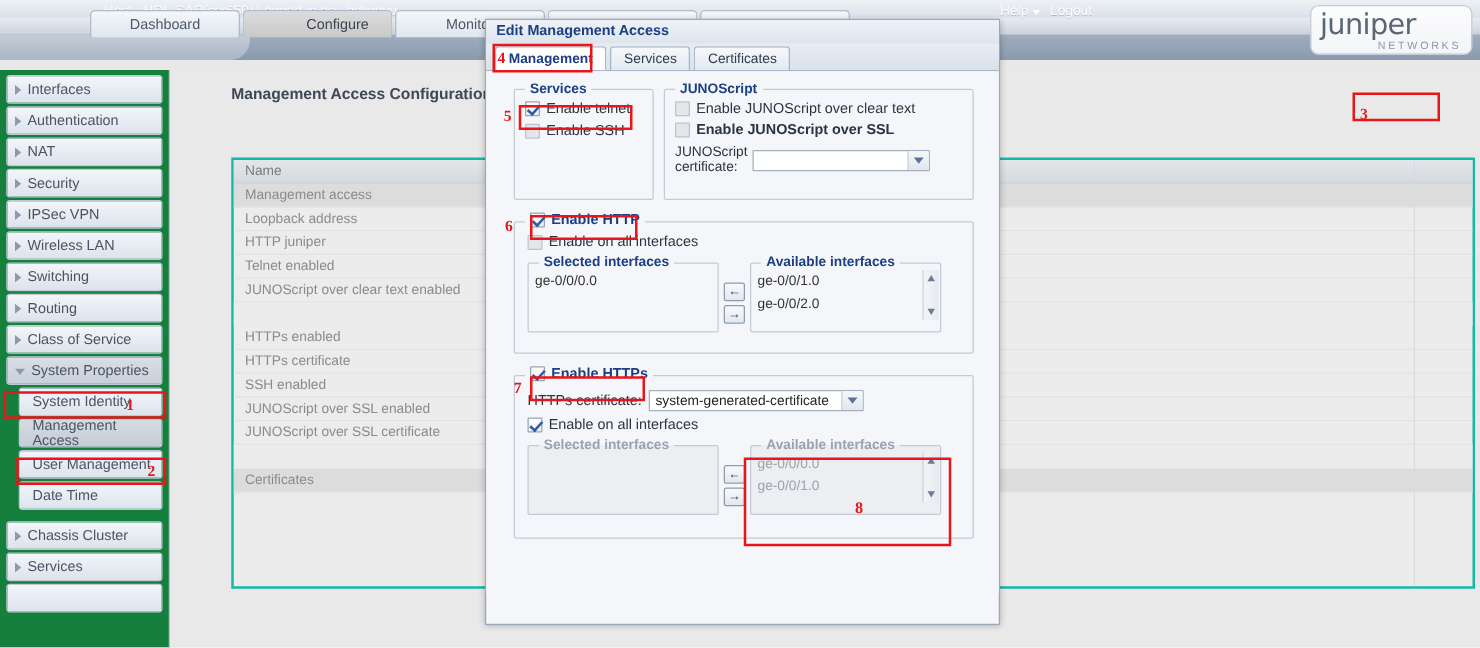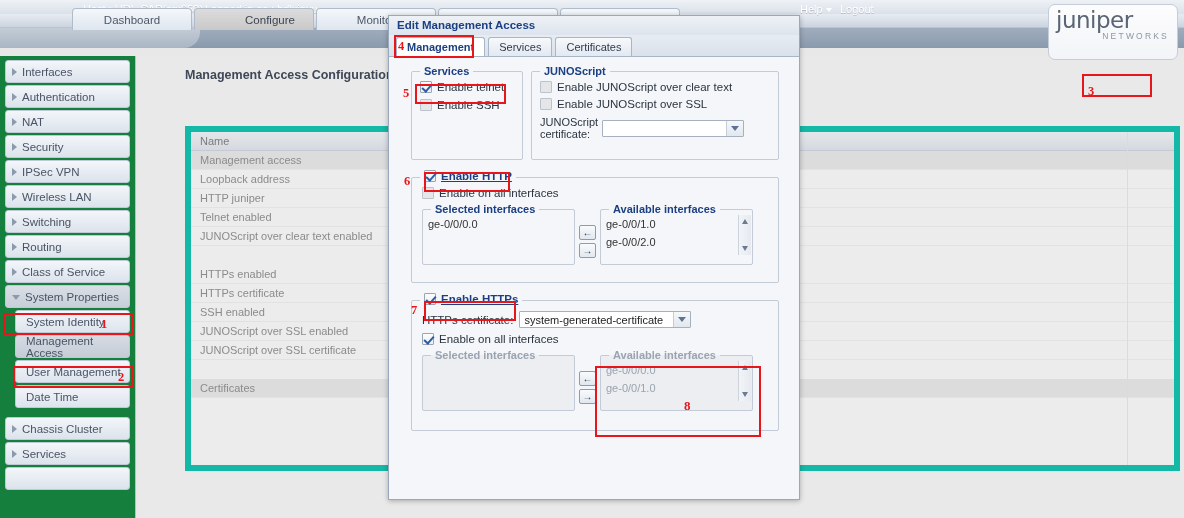--- a/index.html
+++ b/index.html
@@ -21,21 +21,21 @@
   .banner {
     position: absolute; left: 0; top: 0; width: 1184px; height: 28px;
     background: linear-gradient(to bottom, #eef1f5 0%, #dde3ec 45%, #c9d2de 100%);
     border-bottom: 1px solid #b9c2cf;
   }
   .banner-sheen {
     position: absolute; left: 0; top: 14px; width: 1184px; height: 14px;
     background: linear-gradient(to bottom, rgba(255,255,255,0.35), rgba(255,255,255,0));
   }
   .logo-plate {
-    position: absolute; right: 6px; top: 4px; width: 130px; height: 56px;
+    position: absolute; right: 6px; top: 4px; width: 130px; height: 40px;
     background: linear-gradient(to bottom,#fdfdfe,#f2f4f7);
     border: 1px solid #c4cdd9;
     border-radius: 7px 7px 7px 7px;
     z-index: 40;
   }
   .logo-word {
     position: absolute; left: 7px; top: 2px;
     font-family: "DejaVu Sans", sans-serif;
     font-size: 23px; letter-spacing: -0.5px;
     color: #5a6575; font-weight: 400;
@@ -159,21 +159,21 @@
   }
   .edit-ico {
     width: 12px; height: 11px; margin-right: 2px;
     background: linear-gradient(135deg,#e8dfae,#c8b878);
     border: 1px solid #a99a5f; border-radius: 1px;
   }
 
   .table {
     position: absolute; left: 48px; top: 70px; width: 995px; height: 345px;
     background: #ececec;
-    border: 6px solid #14b8a6;
+    border: 2px solid #14b8a6;
   }
   .trow {
     height: 19px; display: flex; align-items: center;
     padding-left: 9px; color: #8b8b8b; font-size: 11px;
     border-bottom: 1px solid #e2e2e2;
   }
   .trow.head {
     background: linear-gradient(to bottom,#e4e7ea,#d5d9de);
     color: #7b7b7b; border-bottom: 1px solid #c3cad3;
   }
@@ -245,21 +245,21 @@
     position: relative; flex: none;
   }
   .box.off { background: #e4e6ea; border-color: #bcc3cd; }
   .box.on::after {
     content: "";
     position: absolute; left: 3px; top: 0px;
     width: 4px; height: 8px;
     border: solid #2b5ca8; border-width: 0 2px 2px 0;
     transform: rotate(42deg);
   }
-  .lbl-bold { font-weight: bold; color: #1b3f82; text-decoration: underline; }
+  .lbl-bold { font-weight: bold; color: #1b3f82; }
 
   .ddown {
     height: 17px; background: #ffffff;
     border: 1px solid #a6b0be; border-radius: 1px;
     display: flex; align-items: center;
     padding-left: 4px; font-size: 11px; color: #222;
     position: relative;
   }
   .ddown .arrowbox {
     position: absolute; right: 0; top: 0; bottom: 0; width: 17px;
@@ -509,21 +509,21 @@
         </div>
       </fieldset>
 
       <fieldset class="grp" style="left:142px; top:8px; width:248px; height:95px;">
         <legend>JUNOScript</legend>
         <div style="padding:4px 0 0 8px;">
           <div class="cb" style="margin-bottom:5px;">
             <span class="box off"></span>
             <span>Enable JUNOScript over clear text</span>
           </div>
-          <div class="cb" style="margin-bottom:6px;">
+          <div class="cb" style="margin-bottom:6px;font-weight:bold;">
             <span class="box off"></span>
             <span>Enable JUNOScript over SSL</span>
           </div>
           <div style="display:flex; align-items:center;">
             <div style="font-size:11px; color:#2b3440; line-height:12px; width:62px;">
               <div>JUNOScript</div>
               <div>certificate:</div>
             </div>
             <div class="ddown" style="width:142px;">
               <span></span>

